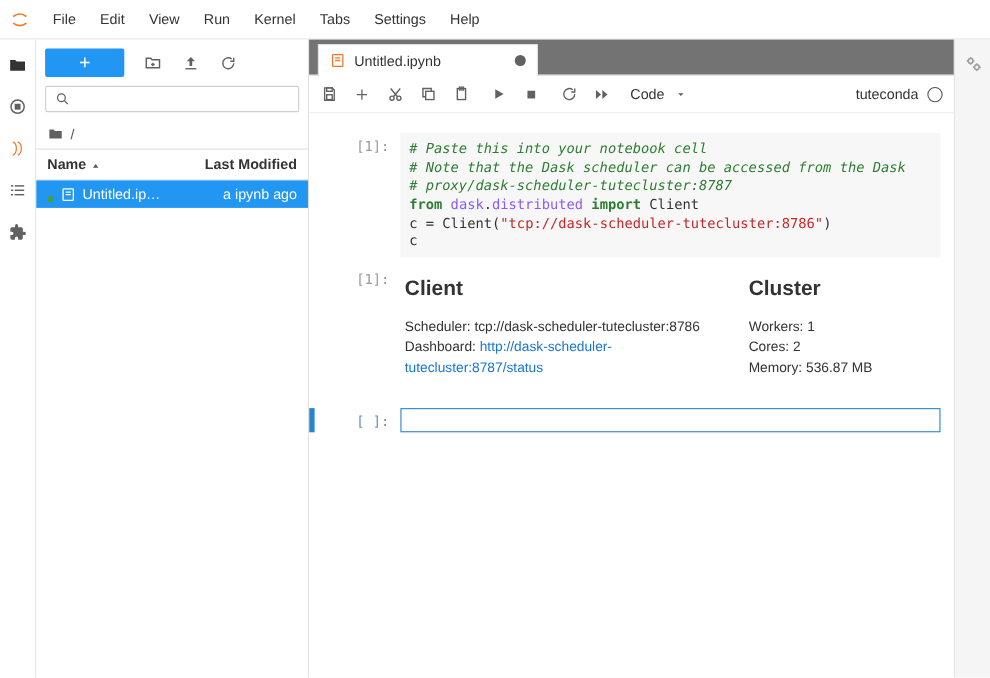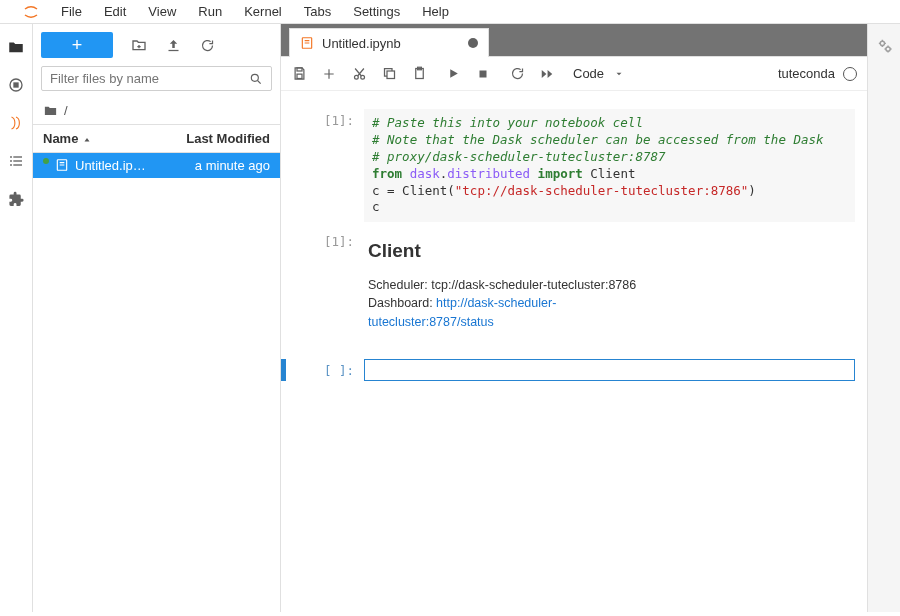--- a/index.html
+++ b/index.html
@@ -1,18 +1,18 @@
 <!DOCTYPE html>
 <html><head>
 <meta charset="utf-8">
 <style>
 * { box-sizing: border-box; margin: 0; padding: 0; }
 body { font-family: -apple-system, BlinkMacSystemFont, "Segoe UI", Helvetica, Arial, sans-serif; font-size: 13px; color: #333; background: #fff; width: 900px; height: 616px; overflow: hidden; }
 
-.topbar { display: flex; align-items: center; height: 24px; border-bottom: 1px solid #e0e0e0; padding-left: 21px; }
+.topbar { display: flex; align-items: center; height: 36px; border-bottom: 1px solid #e0e0e0; padding-left: 8px; }
 .logo { width: 20px; height: 20px; display: flex; align-items: center; justify-content: center; margin-right: 10px; }
 .menu { display: flex; gap: 2px; }
 .menu-item { padding: 4px 10px; cursor: pointer; font-size: 13px; }
 
 .main { display: flex; height: calc(616px - 28px); }
 
 .left-rail { width: 33px; background: #fff; border-right: 1px solid #e0e0e0; display: flex; flex-direction: column; align-items: center; padding-top: 14px; gap: 20px; }
 .rail-icon { width: 18px; height: 18px; color: #616161; cursor: pointer; display: flex; align-items: center; justify-content: center; }
 .rail-icon.active { color: #333; }
 
@@ -21,21 +21,21 @@
 .new-btn { background: #2196f3; color: #fff; border: none; width: 72px; height: 26px; border-radius: 2px; cursor: pointer; display: flex; align-items: center; justify-content: center; font-size: 18px; }
 .fb-tool-icon { width: 16px; height: 16px; color: #616161; cursor: pointer; margin-left: 10px; display:flex; align-items:center; justify-content:center;}
 .filter-box { margin: 0 8px 6px 8px; border: 1px solid #cfcfcf; border-radius: 2px; display: flex; align-items: center; padding: 4px 8px; }
 .filter-box input { border: none; outline: none; flex: 1; font-size: 13px; color: #666; }
 .crumb { display: flex; align-items: center; padding: 6px 10px; gap: 6px; color: #555; font-size: 13px; }
 .fb-header { display: flex; justify-content: space-between; border-top: 1px solid #e0e0e0; border-bottom: 1px solid #e0e0e0; padding: 6px 10px; font-size: 13px; }
 .fb-header .col { display: flex; align-items: flex-end; gap: 4px; font-weight: 600; }
 .fb-list { flex: 1; }
 .fb-row { display: flex; align-items: center; justify-content: space-between; padding: 5px 10px; font-size: 13px; cursor: pointer; }
 .fb-row.selected { background: #2196f3; color: #fff; }
-.fb-row-left { display: flex; align-items: flex-start; gap: 6px; overflow: hidden; }
+.fb-row-left { display: flex; align-items: flex-end; gap: 6px; overflow: hidden; }
 .run-dot { width: 6px; height: 6px; border-radius: 50%; background: #43a047; flex-shrink: 0; }
 .nb-icon { width: 14px; height: 14px; flex-shrink: 0; }
 
 .work-area { flex: 1; display: flex; flex-direction: column; background: #f5f5f5; position: relative; }
 .tabbar { display: flex; background: #737373; height: 32px; padding-left: 8px; padding-top: 4px; }
 .tab { background: #fff; border: 1px solid #e0e0e0; border-bottom: none; display: flex; align-items: center; padding: 0 10px; gap: 8px; height: 29px; min-width: 200px; font-size: 13px; position: relative; }
 .tab-close { width: 10px; height: 10px; border-radius: 50%; background: #616161; margin-left: auto; }
 .notebook { background: #fff; flex: 1; border-top: 1px solid #e0e0e0; display: flex; flex-direction: column; overflow: hidden; margin: 0 0 0 0; }
 .nb-toolbar { display: flex; align-items: center; height: 34px; padding: 0 10px; gap: 14px; border-bottom: 1px solid #eee; }
 .nb-tool { color: #616161; cursor: pointer; display: flex; align-items: center; justify-content: center; width: 16px; height: 16px; }
@@ -146,21 +146,20 @@
           </svg>
         </div>
       <div class="fb-tool-icon">
           <svg width="15" height="15" viewBox="0 0 24 24" fill="none" stroke="#616161" stroke-width="2">
             <path d="M20 12a8 8 0 1 1-3-6.2"></path>
             <path d="M20 4v5h-5"></path>
           </svg>
         </div>
     </div>
     <div class="filter-box">
-      <input placeholder="Filter files by name" style="">
       <span>
           <svg width="14" height="14" viewBox="0 0 24 24" fill="none" stroke="#616161" stroke-width="2">
             <circle cx="10" cy="10" r="6"></circle>
             <path d="M20 20l-5-5"></path>
           </svg>
         </span>
     </div>
     <div class="crumb">
       <span>
           <svg width="15" height="15" viewBox="0 0 24 24" fill="#616161">
@@ -183,21 +182,21 @@
         <div class="fb-row-left">
           <span class="run-dot"></span>
           <span class="nb-icon">
               <svg width="14" height="14" viewBox="0 0 24 24" fill="none" stroke="#fff" stroke-width="2">
                 <rect x="4" y="3" width="16" height="18" rx="1"></rect>
                 <path d="M8 8h8M8 12h8"></path>
               </svg>
             </span>
           <span>Untitled.ip…</span>
         </div>
-        <span>a minute ago</span>
+        <span>a ipynb ago</span>
       </div>
     </div>
   </div>
 
   <div class="work-area">
     <div class="tabbar">
       <div class="tab">
         <span>
             <svg width="14" height="14" viewBox="0 0 24 24" fill="none" stroke="#f37726" stroke-width="2">
               <rect x="4" y="3" width="16" height="18" rx="1"></rect>
@@ -297,20 +296,29 @@
                 <div class="out-col" style="flex:1.6">
                   <h2>Client</h2>
                   <p>
                     <strong>Scheduler:</strong>
                     <span>tcp://dask-scheduler-tutecluster:8786</span><br>
                     <strong>Dashboard:</strong>
                     <a href="#">http://dask-scheduler-tutecluster:8787/status</a>
                   </p>
                 </div>
                 <div class="out-col" style="flex:1">
+                  <h2>Cluster</h2>
+                  <p>
+                    <strong>Workers:</strong>
+                    <span>1</span><br>
+                    <strong>Cores:</strong>
+                    <span>2</span><br>
+                    <strong>Memory:</strong>
+                    <span>536.87 MB</span>
+                  </p>
                 </div>
               </div>
             </div>
           </div>
         </div>
 
         <div class="cell active" style="margin-top:10px">
           <div class="active-bar"></div>
           <div class="prompt">[ ]:</div>
           <div class="cell-body">

